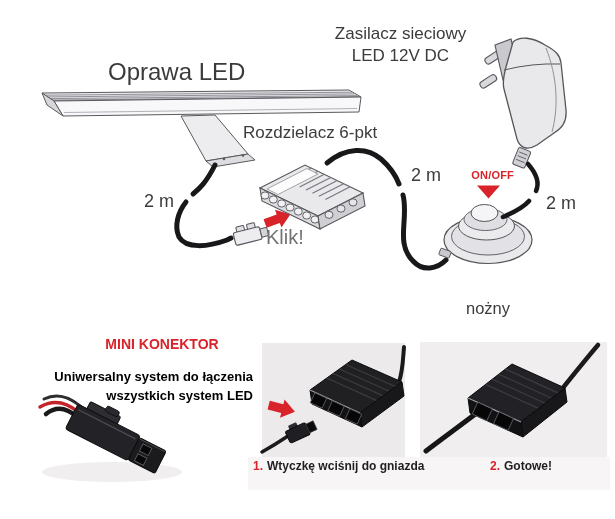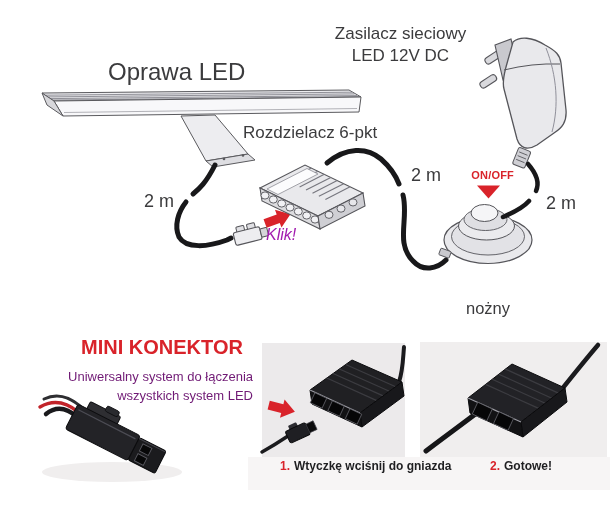--- a/index.html
+++ b/index.html
@@ -13,26 +13,26 @@
   #caption-band{left:248px;top:457px;width:362px;height:33px;background:#f7f5f5;}
   #art{position:absolute;left:0;top:0;z-index:1;}
   .label{position:absolute;z-index:2;color:#3b3b3d;white-space:nowrap;}
   #lbl-oprawa{left:108px;top:58px;font-size:24px;}
   #lbl-zasilacz{left:318px;top:23px;width:165px;text-align:center;font-size:17px;line-height:22px;white-space:normal;}
   #lbl-rozdzielacz{left:243px;top:123px;font-size:17px;}
   #lbl-m1{left:144px;top:191px;font-size:18px;}
   #lbl-m2{left:411px;top:165px;font-size:18px;}
   #lbl-m3{left:546px;top:193px;font-size:18px;}
   #lbl-onoff{left:462px;top:169px;width:52px;text-align:right;font-size:11px;font-weight:bold;color:#d9232a;letter-spacing:.2px;}
-  #lbl-klik{left:266px;top:226px;font-size:16px;font-style:italic;color:#a21caf;}
+  #lbl-klik{left:266px;top:226px;font-size:20px;color:#737373;}
   #lbl-wylacznik{left:432px;top:281px;width:112px;text-align:center;font-size:16.5px;line-height:18px;white-space:normal;}
-  #lbl-mk-title{left:62px;top:336px;width:200px;text-align:center;font-size:20px;font-weight:800;color:#d9232a;}
-  #lbl-mk-sub{left:38px;top:368px;width:215px;text-align:right;font-size:13px;font-weight:normal;color:#701a75;line-height:18.5px;white-space:normal;}
+  #lbl-mk-title{left:62px;top:336px;width:200px;text-align:center;font-size:14px;font-weight:800;color:#d9232a;}
+  #lbl-mk-sub{left:38px;top:368px;width:215px;text-align:right;font-size:13px;font-weight:bold;color:#000000;line-height:18.5px;white-space:normal;}
   .caption{position:absolute;z-index:2;top:459px;font-size:12px;font-weight:bold;color:#1f1f21;white-space:nowrap;}
-  #caption-1{left:253px;margin-left:27px;}
+  #caption-1{left:253px;}
   #caption-2{left:466px;margin-left:24px;}
   .step-num{color:#d9232a;margin-right:4px;}
 </style>
 </head>
 <body>
 
 <div id="stage">
 
   <div id="photo-card-1" class="card"></div>
   <div id="photo-card-2" class="card"></div>

